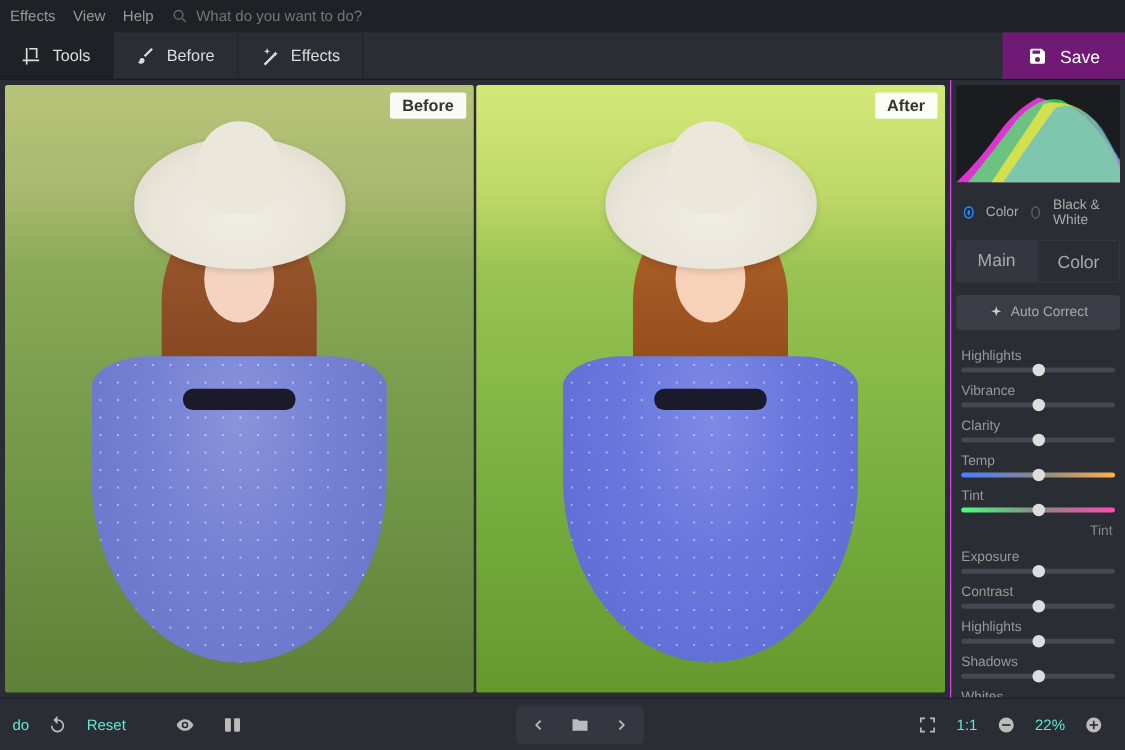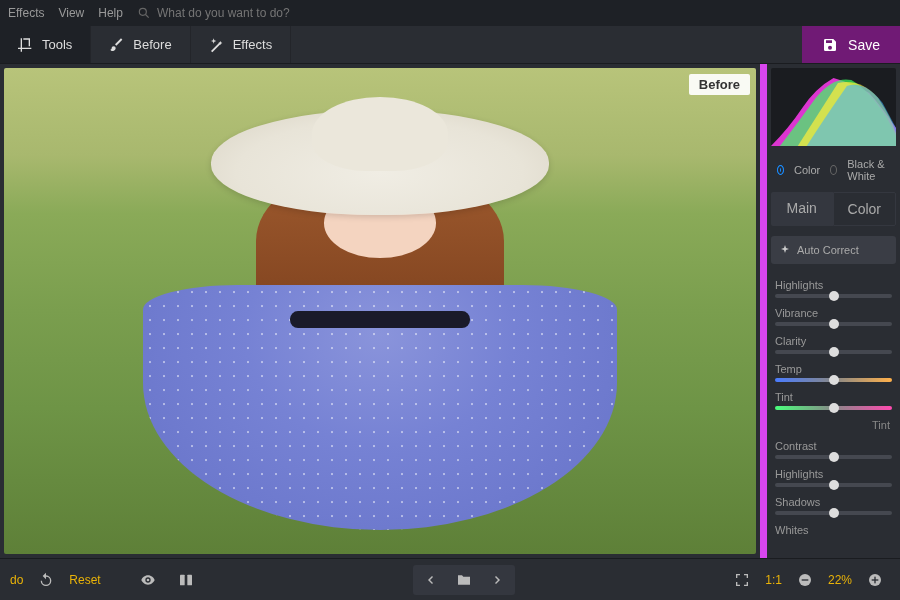--- a/index.html
+++ b/index.html
@@ -24,42 +24,42 @@
 .hat::after{content:"";position:absolute;top:-12%;left:30%;width:40%;height:70%;background:#ebe7db;border-radius:50% 50% 40% 40%}
 .hair{position:absolute;top:16%;left:28%;width:44%;height:40%;background:linear-gradient(180deg,#9e5a2e,#7a3e1c);border-radius:40% 40% 30% 30%}
 .face{position:absolute;top:20%;left:40%;width:20%;height:16%;background:#f4d4c0;border-radius:50%}
 .dress{position:absolute;top:42%;left:8%;width:84%;height:56%;background:radial-gradient(ellipse at 50% 20%,#8a94db 0%,#7682d4 40%,#6672c8 100%);border-radius:20% 20% 50% 50%/10% 10% 60% 60%}
 .dress::before{content:"";position:absolute;inset:0;background-image:radial-gradient(circle,rgba(255,255,255,0.8) 1.2px,transparent 1.2px);background-size:14px 14px;border-radius:inherit;opacity:0.6}
 .belt{position:absolute;top:48%;left:34%;width:32%;height:4%;background:#1a1a2a;border-radius:8px}
 .img-pane.after .face{background:#f8d2b8}
 .img-pane.after .dress{background:radial-gradient(ellipse at 50% 20%,#7e8ae4 0%,#6a78de 40%,#5a68d2 100%)}
 .img-pane.after .hair{background:linear-gradient(180deg,#b06228,#8a4418)}
 .badge{position:absolute;top:6px;right:6px;background:rgba(255,255,255,0.92);color:#333;padding:3px 10px;font-size:13px;font-weight:600;border-radius:2px}
-.sidebar{width:140px;background:#2a2d33;border-left:7px solid #d946ef;display:flex;flex-direction:column;overflow:hidden}
+.sidebar{width:140px;background:#2a2d33;border-left:1px solid #d946ef;display:flex;flex-direction:column;overflow:hidden}
 .histogram{height:78px;background:#1a1c20;margin:4px;position:relative;border-radius:2px}
 .histogram svg{width:100%;height:100%}
 .radio-row{display:flex;gap:10px;padding:8px 10px;font-size:11px;align-items:center}
 .radio{width:10px;height:10px;border-radius:50%;border:1px solid #666;display:inline-block}
 .radio.on{background:#1a8cff;border-color:#1a8cff;box-shadow:inset 0 0 0 2px #2a2d33}
 .subtabs{display:flex;margin:2px 4px 6px}
 .subtab{flex:1;text-align:center;padding:8px 4px;background:#34373f;font-size:14px;cursor:pointer;border-radius:2px 0 0 2px}
 .subtab:last-child{border-radius:0 2px 2px 0;background:#2a2d33;border:1px solid #34373f}
-.autocorr{margin:4px;padding:8px;text-align:center;background:#3a3d45;font-size:11px;border-radius:3px;cursor:pointer;display:flex;align-items:center;gap:6px}
+.autocorr{margin:4px;padding:8px;text-align:center;background:#3a3d45;font-size:11px;border-radius:3px;cursor:pointer;display:flex;align-items:center;justify-content:center;gap:6px}
 .sliders{padding:2px 8px;flex:1;overflow:hidden}
 .slider-row{margin:9px 0}
 .slider-label{font-size:11px;color:#999;margin-bottom:3px}
 .slider-track{height:4px;background:#454850;border-radius:2px;position:relative}
 .slider-track.temp{background:linear-gradient(90deg,#4a7cff,#888,#ffb04a)}
 .slider-track.tint{background:linear-gradient(90deg,#4aff7c,#888,#ff4ab0)}
 .slider-thumb{position:absolute;top:-3px;width:10px;height:10px;background:#ddd;border-radius:50%;transform:translateX(-50%)}
 .section-head{font-size:11px;color:#888;text-align:right;margin:6px 0 2px;padding-right:2px}
 .bottombar{height:42px;background:#2a2d33;border-top:1px solid #1a1c20;display:flex;align-items:center;padding:0 10px;gap:8px}
 .bb-btn{width:30px;height:30px;display:flex;align-items:center;justify-content:center;cursor:pointer;border-radius:3px;color:#bbb}
 .bb-btn svg{width:16px;height:16px;fill:#bbb}
-.bb-text{color:#eab308;font-size:12px}
+.bb-text{color:#5eead4;font-size:12px}
 .spacer{flex:1}
 .nav-group{display:flex;background:#34373f;border-radius:3px}
 .nav-group .bb-btn{width:34px}
 </style>
 </head>
 <body>
 
 <div class="topmenu">
   <span>Effects</span>
   <span>View</span>
@@ -105,20 +105,30 @@
     <div class="img-pane before">
       <div class="photo-subject">
         <div class="hair"></div>
           <div class="dress"></div>
           <div class="belt"></div>
           <div class="face"></div>
           <div class="hat"></div>
       </div>
       <div class="badge">Before</div>
     </div>
+    <div class="img-pane after">
+      <div class="photo-subject">
+        <div class="hair"></div>
+          <div class="dress"></div>
+          <div class="belt"></div>
+          <div class="face"></div>
+          <div class="hat"></div>
+      </div>
+      <div class="badge">After</div>
+    </div>
   </div>
 
   <div class="sidebar">
     <div class="histogram">
       <svg viewBox="0 0 140 78" preserveAspectRatio="none">
         <path d="M0,78 Q20,60 35,40 Q50,20 70,10 Q90,15 110,25 Q125,40 140,60 L140,78 Z" fill="#ff3af0" opacity="0.85"></path>
         <path d="M10,78 Q30,55 50,30 Q70,8 90,12 Q110,22 130,50 L140,68 L140,78 Z" fill="#3aff60" opacity="0.7"></path>
         <path d="M30,78 Q50,50 75,15 Q100,10 120,30 Q135,50 140,65 L140,78 Z" fill="#ffee3a" opacity="0.7"></path>
         <path d="M40,78 Q60,50 85,18 Q105,12 125,35 L140,60 L140,78 Z" fill="#3ab0ff" opacity="0.55"></path>
       </svg>
@@ -165,20 +175,26 @@
           </div>
         </div>
       <div class="slider-row">
           <div class="slider-label">Tint</div>
           <div class="slider-track tint">
             <div class="slider-thumb" style="left:50%"></div>
           </div>
         </div>
       <div class="section-head">Tint</div>
       <div class="slider-row">
+          <div class="slider-label">Exposure</div>
+          <div class="slider-track">
+            <div class="slider-thumb" style="left:50%"></div>
+          </div>
+        </div>
+      <div class="slider-row">
           <div class="slider-label">Contrast</div>
           <div class="slider-track">
             <div class="slider-thumb" style="left:50%"></div>
           </div>
         </div>
       <div class="slider-row">
           <div class="slider-label">Highlights</div>
           <div class="slider-track">
             <div class="slider-thumb" style="left:50%"></div>
           </div>

